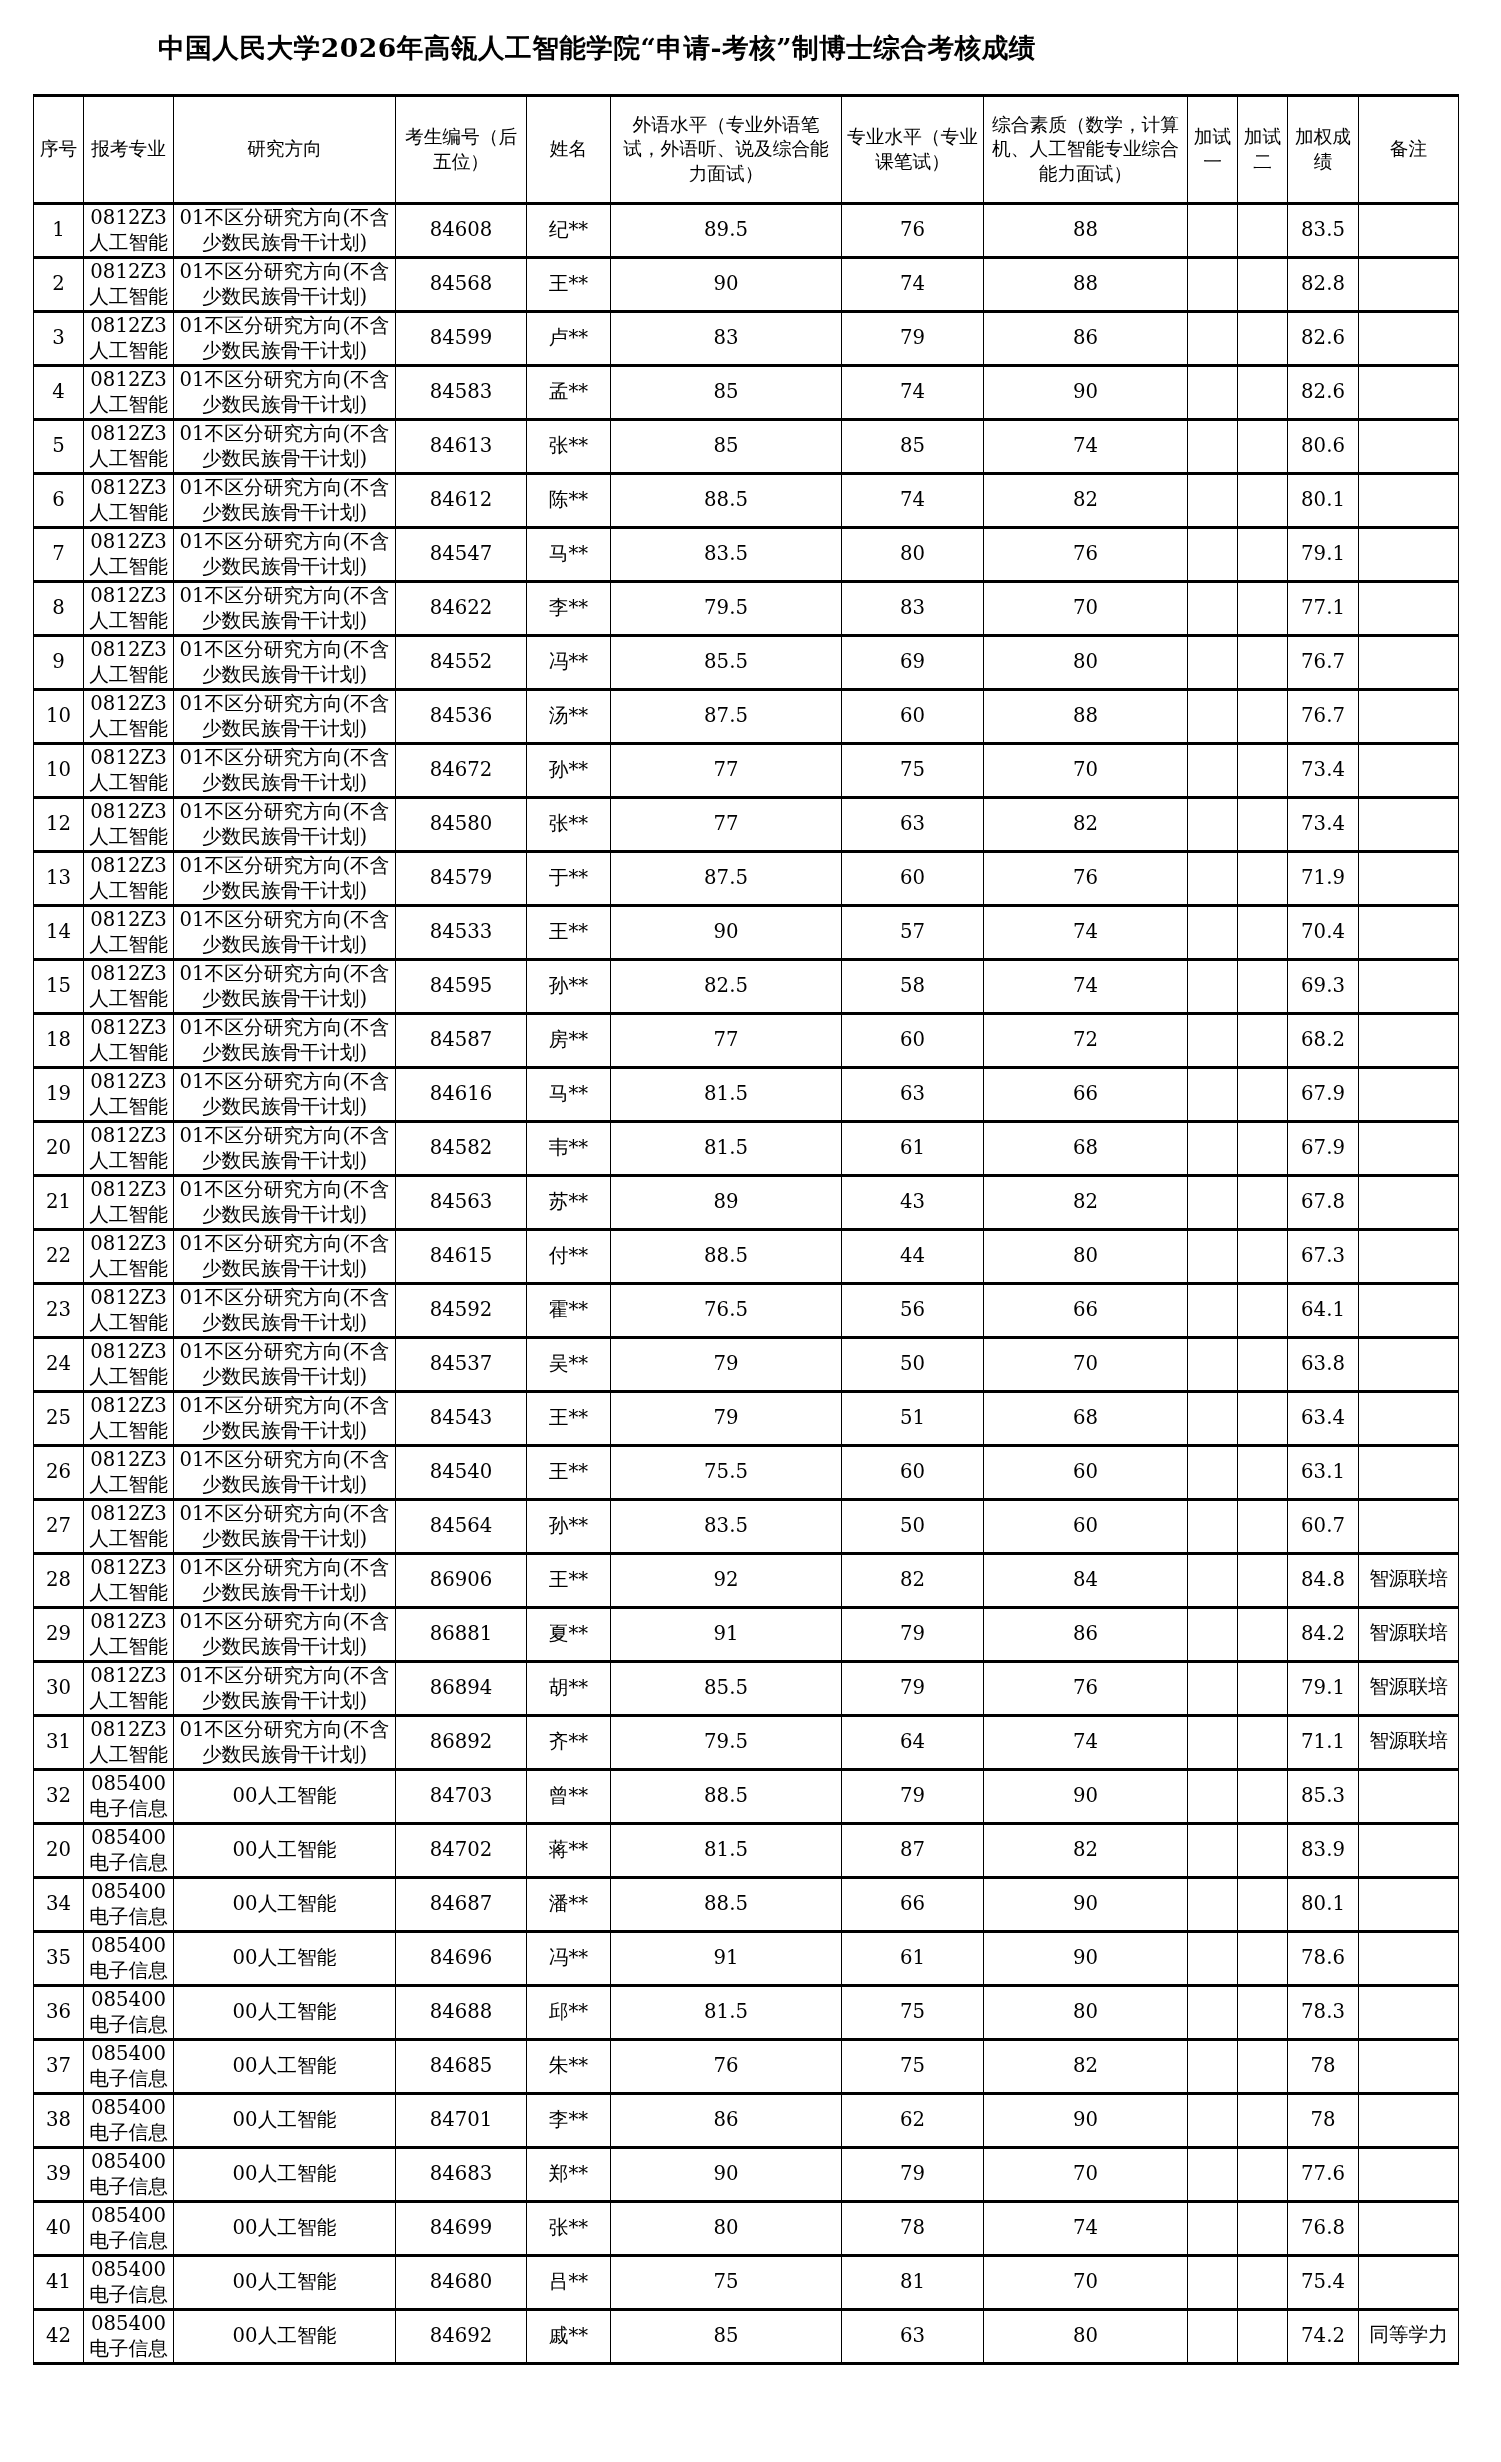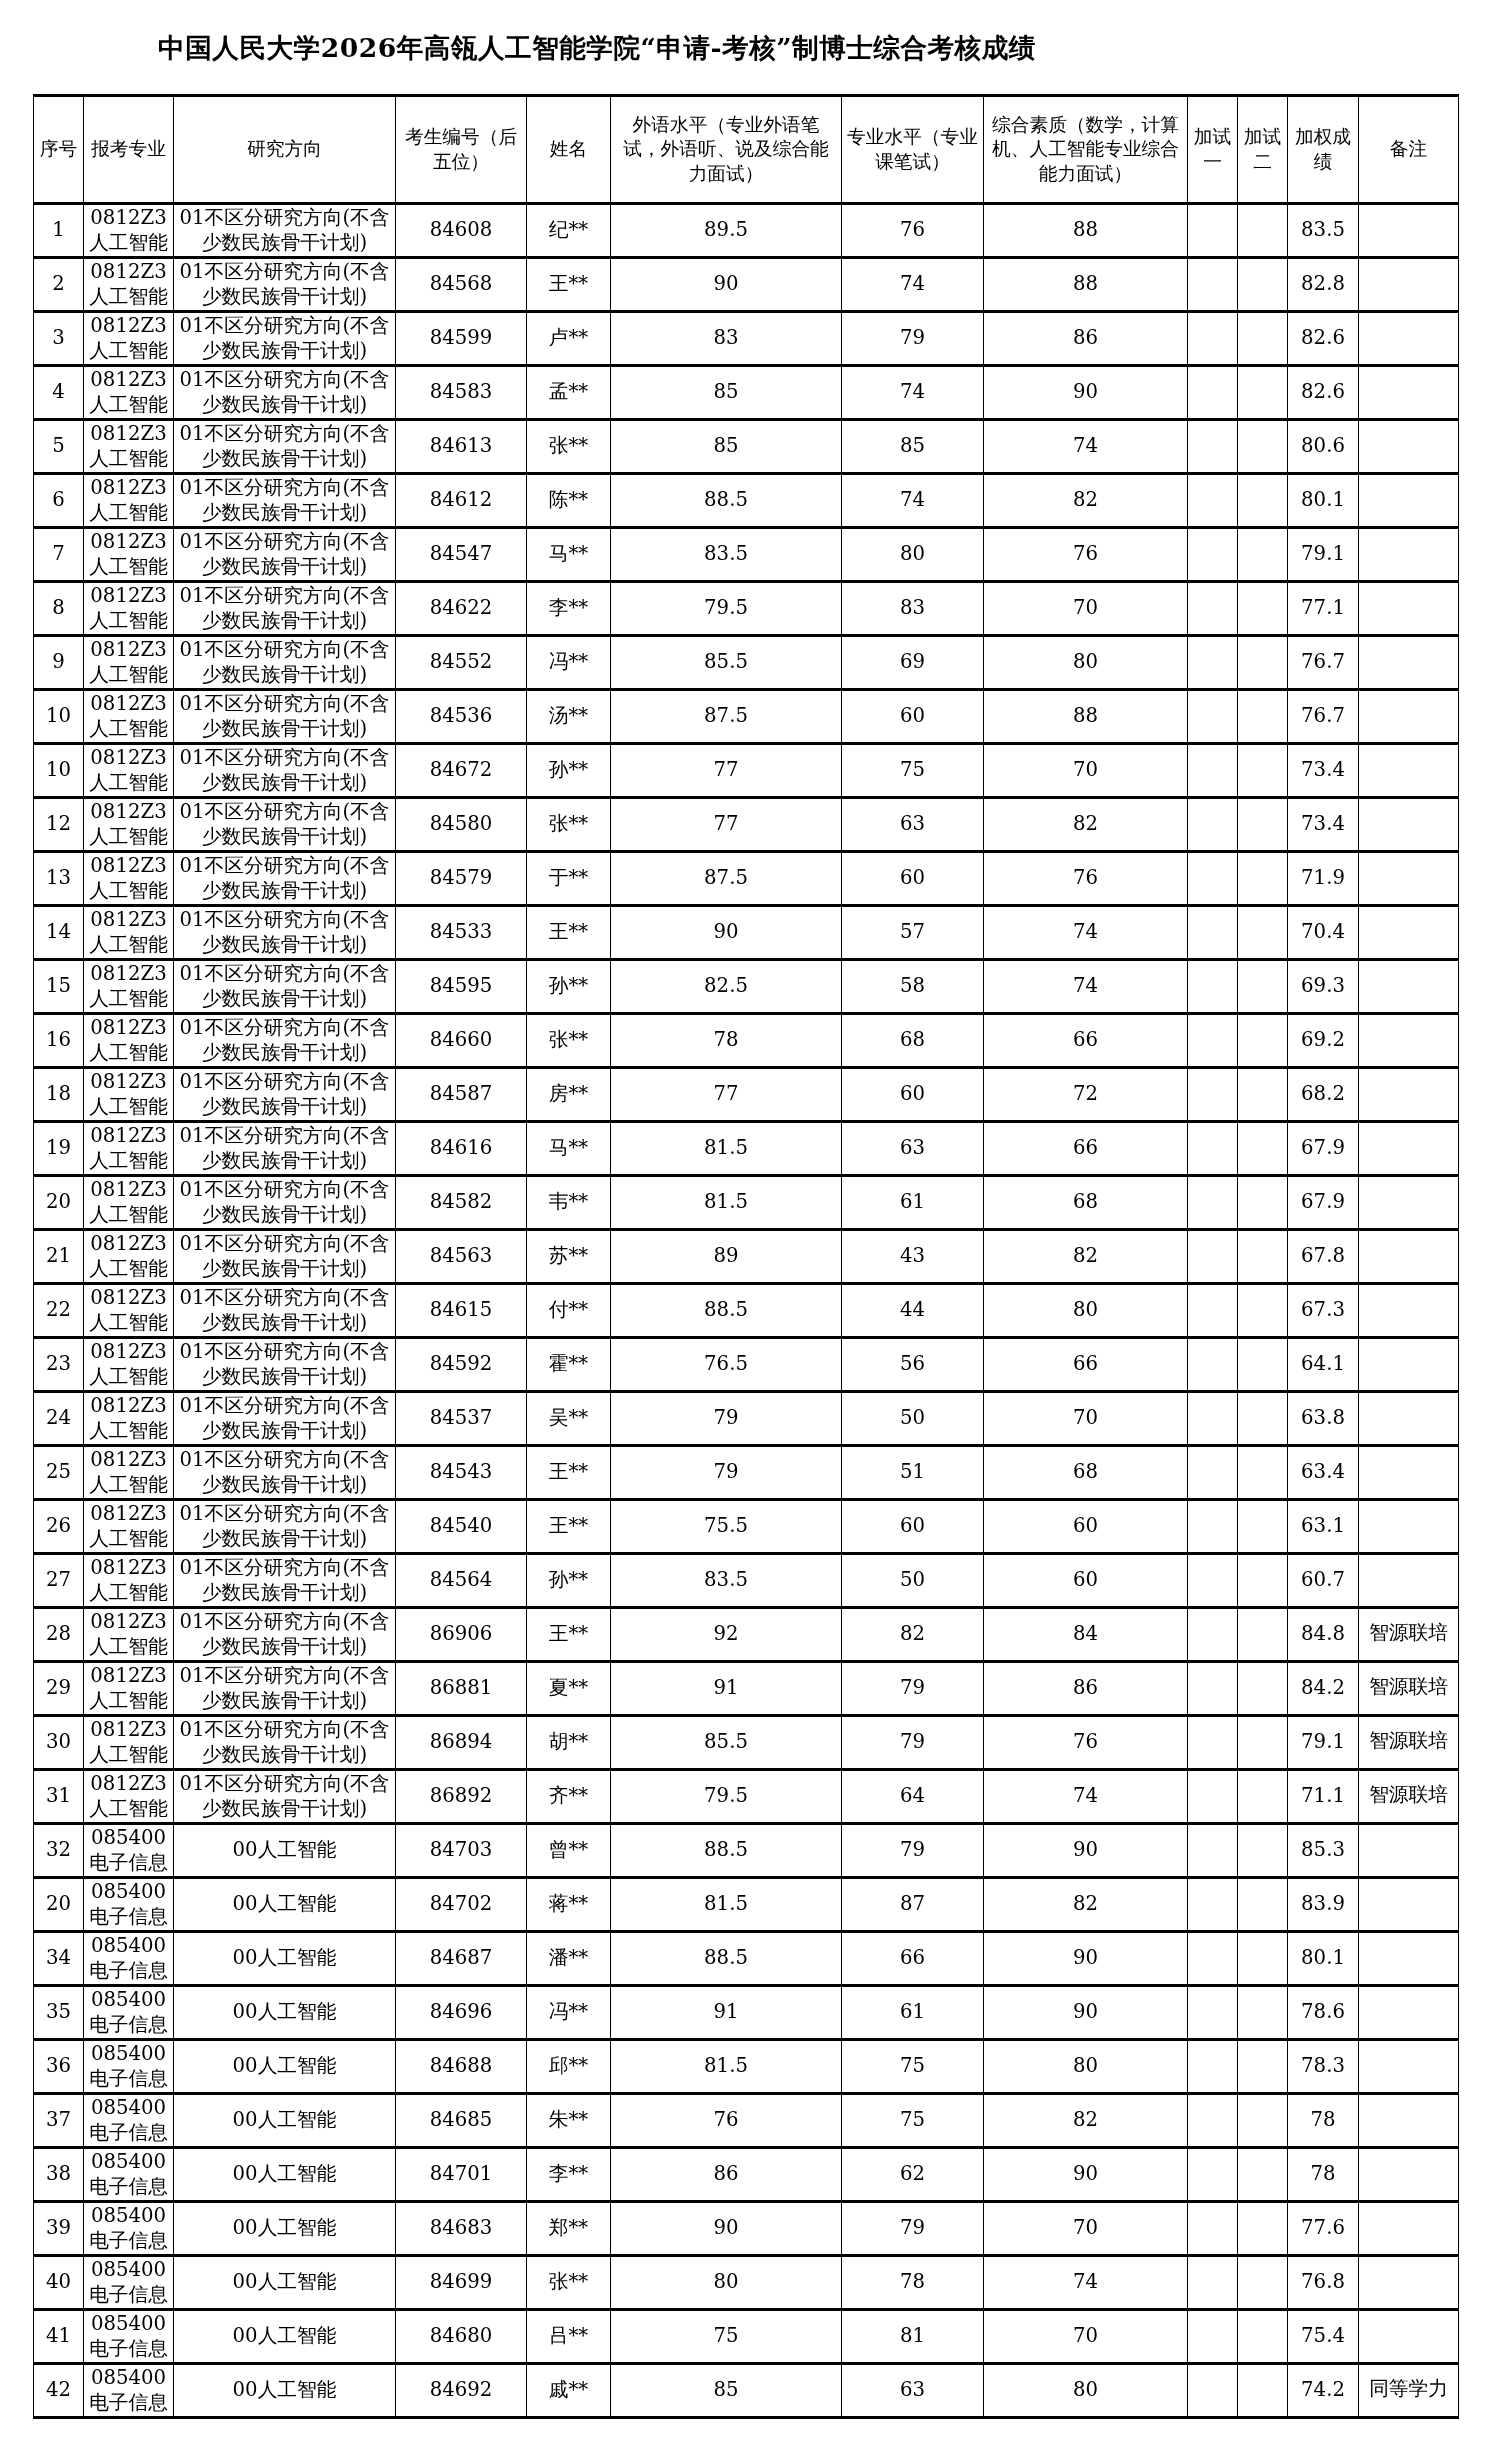--- a/index.html
+++ b/index.html
@@ -259,34 +259,20 @@
         <td>孙**</td>
         <td>82.5</td>
         <td>58</td>
         <td>74</td>
         <td></td>
         <td></td>
         <td>69.3</td>
         <td class="c-note"></td>
       </tr>
       <tr>
-        <td>16</td>
-        <td class="c-major">0812Z3人工智能</td>
-        <td class="c-dir">01不区分研究方向(不含少数民族骨干计划)</td>
-        <td>84660</td>
-        <td>张**</td>
-        <td>78</td>
-        <td>68</td>
-        <td>66</td>
-        <td></td>
-        <td></td>
-        <td>69.2</td>
-        <td class="c-note"></td>
-      </tr>
-      <tr>
         <td>18</td>
         <td class="c-major">0812Z3人工智能</td>
         <td class="c-dir">01不区分研究方向(不含少数民族骨干计划)</td>
         <td>84587</td>
         <td>房**</td>
         <td>77</td>
         <td>60</td>
         <td>72</td>
         <td></td>
         <td></td>

